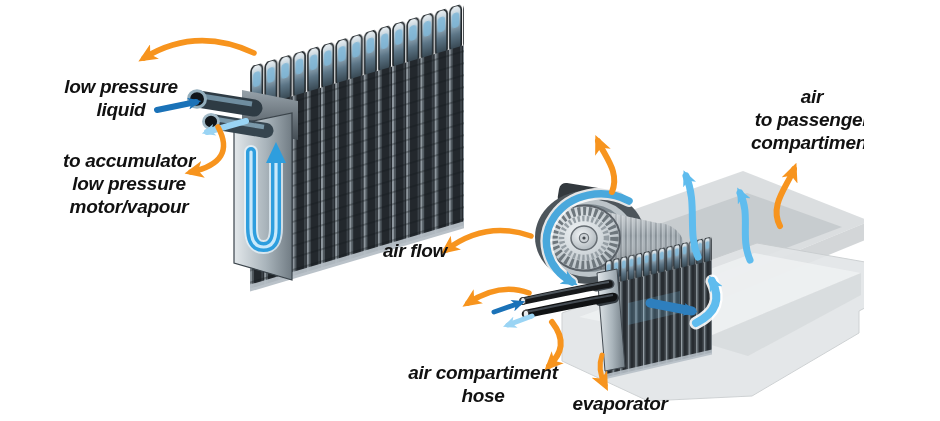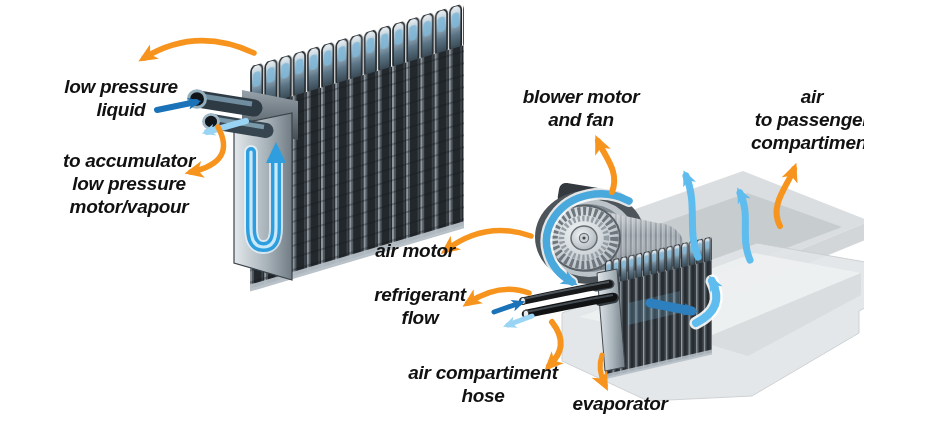--- a/index.html
+++ b/index.html
@@ -192,24 +192,20 @@
     <path class="arrow s-sky" d="M 698 257 C 687 232 698 204 686 176" stroke-width="7" marker-end="url(#mk-sky)"></path>
     <path class="arrow s-sky" d="M 750 260 C 740 237 751 215 740 193" stroke-width="7" marker-end="url(#mk-sky)"></path>
   </g>
 </svg>
 
 <div class="label" style="left:121px;top:98px">low pressure
 liquid</div>
 <div class="label" style="left:129px;top:184px">to accumulator
 low pressure
 motor/vapour</div>
-<div class="label" style="left:415px;top:251px">air motor</div>
-<div class="label" style="left:420px;top:306px">refrigerant
-flow</div>
+<div class="label" style="left:415px;top:251px">air flow</div>
 <div class="label" style="left:483px;top:384px">air compartiment
 hose</div>
 <div class="label" style="left:620px;top:404px">evaporator</div>
-<div class="label" style="left:581px;top:108px">blower motor
-and fan</div>
 <div class="label" style="left:812px;top:120px">air
 to passenger
 compartiment</div>
 </div>
 
 </body></html>

